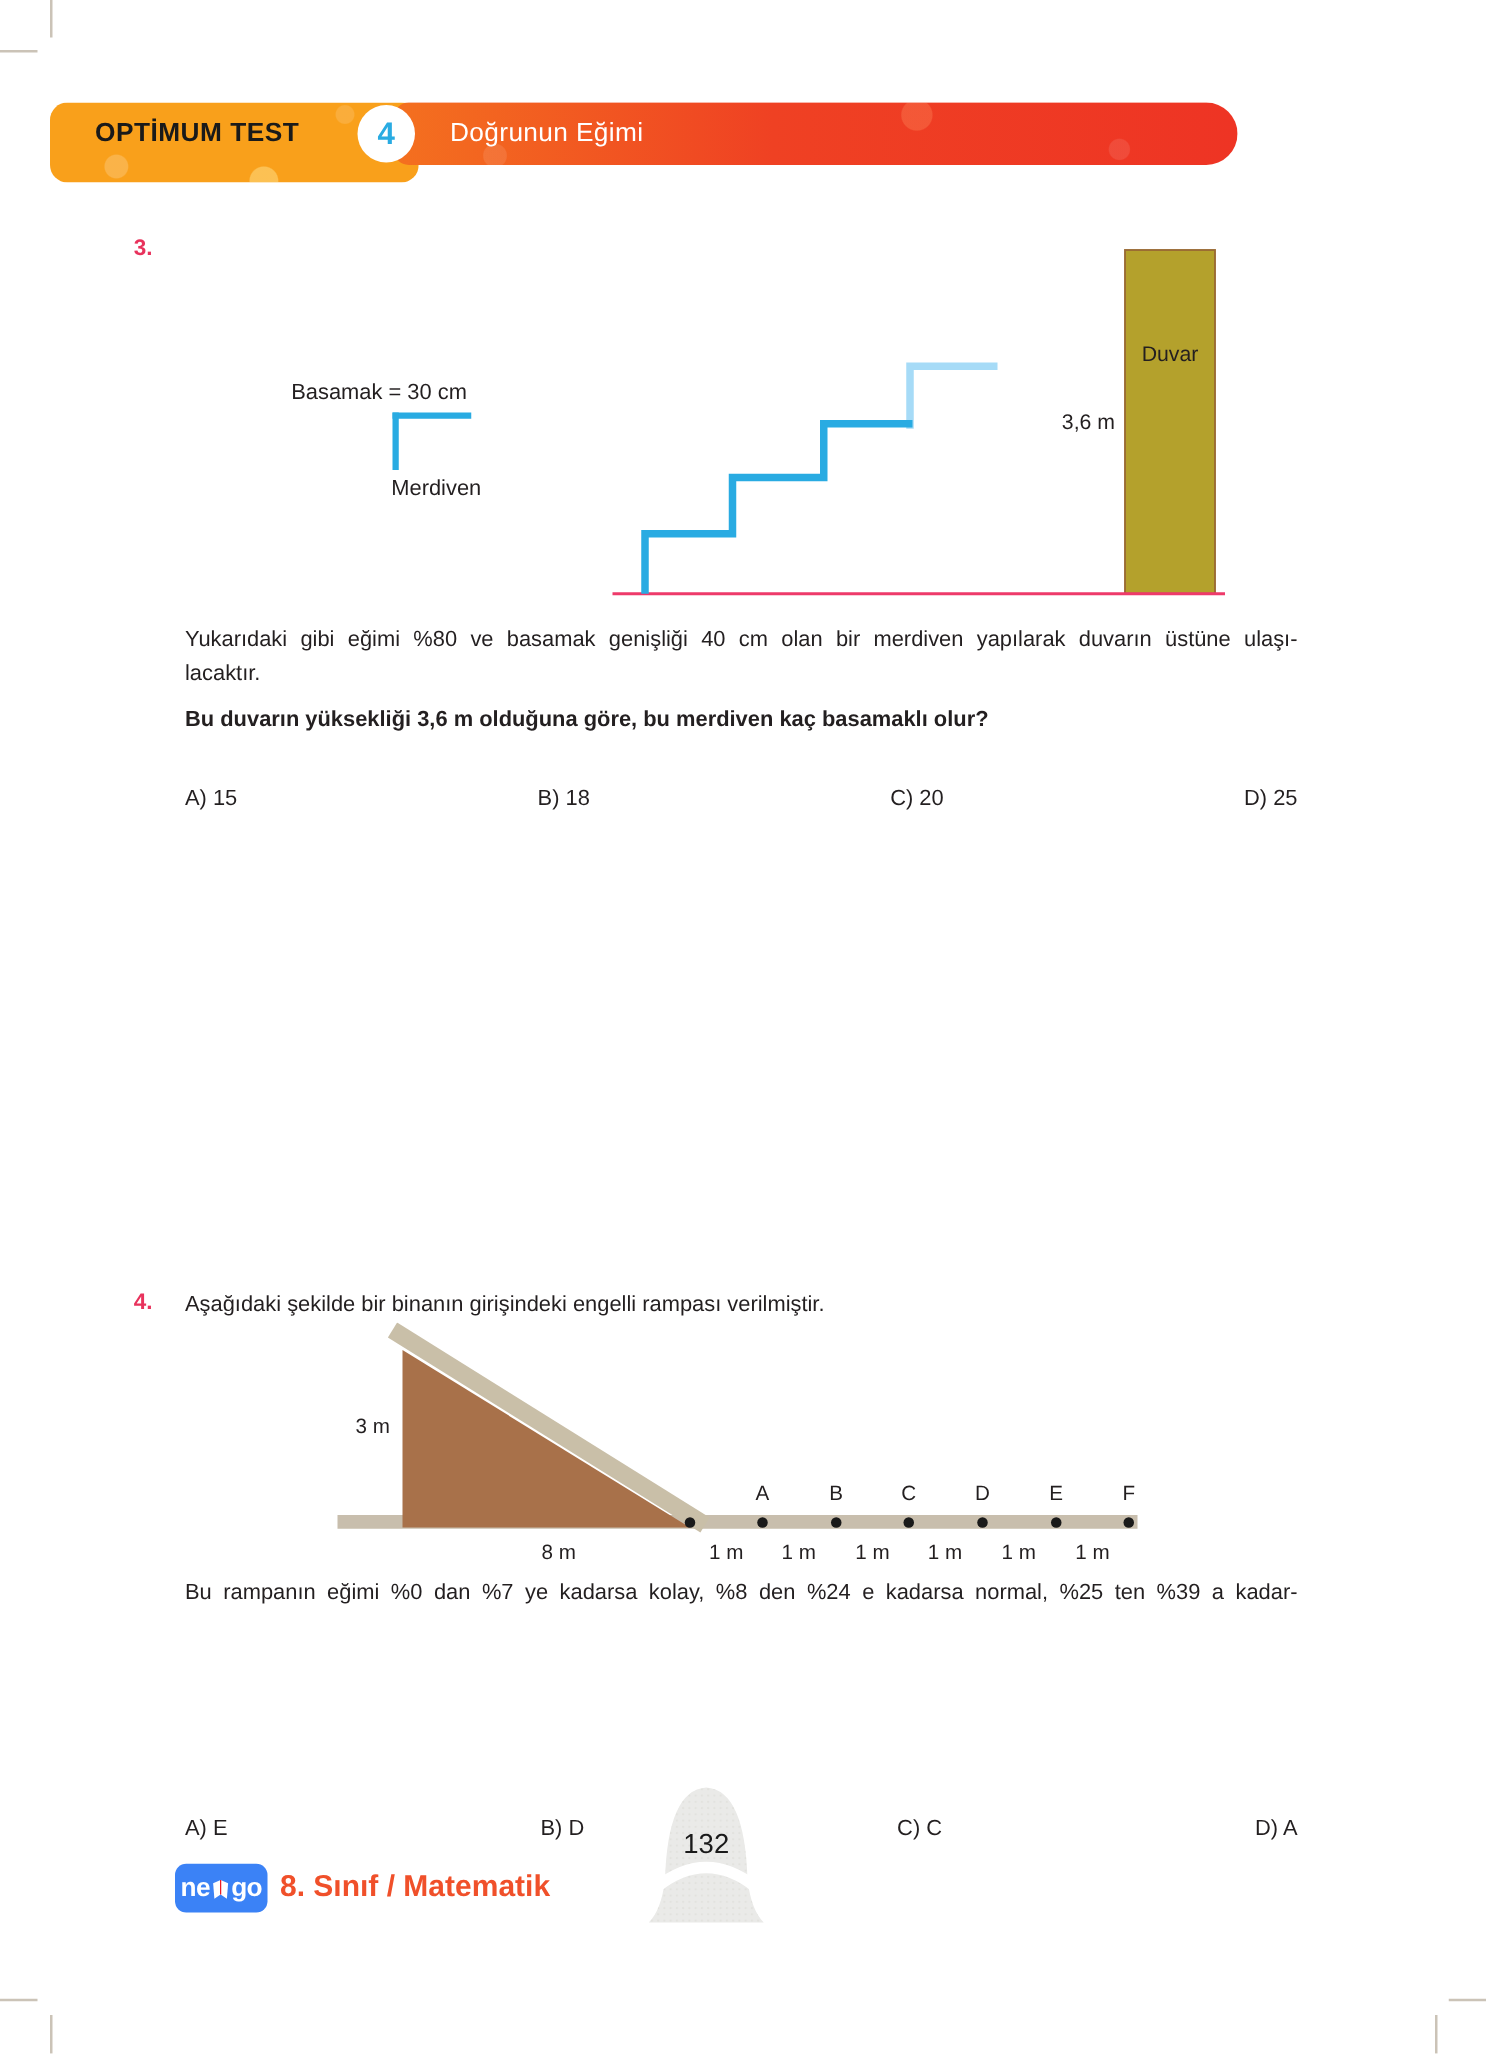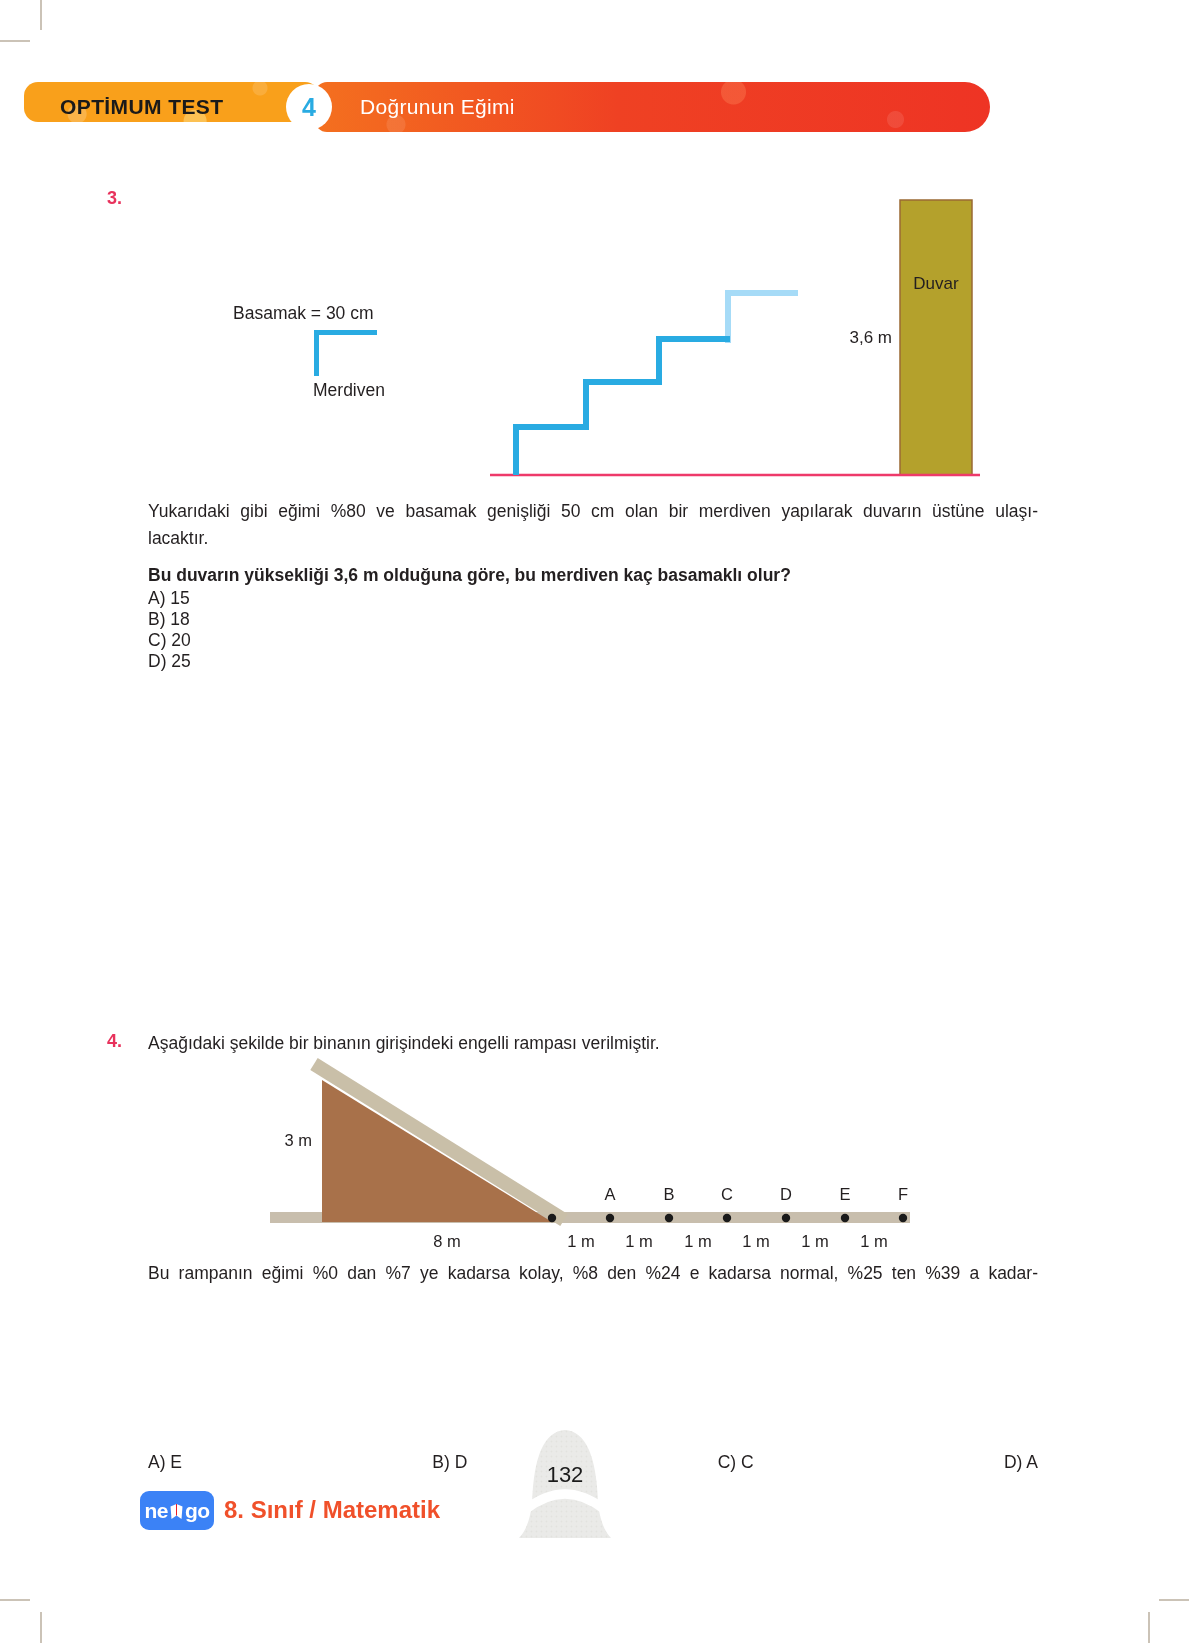--- a/index.html
+++ b/index.html
@@ -4,21 +4,21 @@
 <style>
   html,body{margin:0;padding:0;background:#fff;}
   .page{
     position:relative;width:1189px;height:1643px;background:#ffffff;
     font-family:"Liberation Sans", sans-serif;color:#231F20;overflow:hidden;
   }
   
   .mark{position:absolute;background:#CBC3B7;}
   
   .header-yellow{
-    position:absolute;left:24px;top:82px;width:295px;height:40px;border-radius:14px;z-index:1;
+    position:absolute;left:40px;top:82px;width:295px;height:64px;border-radius:14px;z-index:1;
     background-color:#F9A01B;
     background-image:
       radial-gradient(circle at 18% 80%, rgba(255,255,255,0.20) 0 9px, rgba(255,255,255,0) 10px),
       radial-gradient(circle at 80% 15%, rgba(255,255,255,0.14) 0 7px, rgba(255,255,255,0) 8px),
       radial-gradient(circle at 58% 98%, rgba(255,220,130,0.55) 0 11px, rgba(255,220,130,0) 12px);
   }
   .header-brand{
     position:absolute;left:36px;top:0;height:50px;line-height:50px;
     font-size:21px;font-weight:bold;color:#1A1A1A;letter-spacing:.4px;white-space:nowrap;
   }
@@ -90,25 +90,25 @@
   <svg class="svgabs" style="left:440px;top:185px;" width="540" height="300" viewBox="0 0 540 300">
     <rect x="460" y="15" width="72" height="275" fill="#B4A12C" stroke="#9A6A33" stroke-width="1.5"></rect>
     <line x1="50" y1="290" x2="540" y2="290" stroke="#EE3A6A" stroke-width="2.5"></line>
     <polyline points="288,158 288,108 358,108" fill="none" stroke="#A6DBF7" stroke-width="6"></polyline>
     <polyline points="76,290 76,242 146,242 146,197 219,197 219,154 290,154" fill="none" stroke="#29ABE2" stroke-width="6"></polyline>
     <text x="496" y="104" text-anchor="middle" font-size="17" fill="#231F20">Duvar</text>
     <text x="452" y="158" text-anchor="end" font-size="17" fill="#231F20">3,6 m</text>
   </svg>
 
   <div class="para" style="left:148px;top:498px;">
-    <div class="line-justify">Yukarıdaki gibi eğimi %80 ve basamak genişliği 50 cm olan bir merdiven yapılarak duvarın üstüne ulaşı-</div>
+    <div class="line-justify">Yukarıdaki gibi eğimi %80 ve basamak genişliği 40 cm olan bir merdiven yapılarak duvarın üstüne ulaşı-</div>
     <div>lacaktır.</div>
   </div>
   <div class="t bold" style="left:148px;top:562px;">Bu duvarın yüksekliği 3,6 m olduğuna göre, bu merdiven kaç basamaklı olur?</div>
-  <div class="options" style="top:588px;flex-direction:column;">
+  <div class="options" style="top:628px;">
     <span>A) 15</span>
     <span>B) 18</span>
     <span>C) 20</span>
     <span>D) 25</span>
   </div>
 
   <div class="qnum" style="left:107px;top:1031px;">4.</div>
   <div class="t" style="left:148px;top:1030px;">Aşağıdaki şekilde bir binanın girişindeki engelli rampası verilmiştir.</div>
 
   <svg class="svgabs" style="left:260px;top:1058px;" width="690" height="200" viewBox="0 0 690 200">

